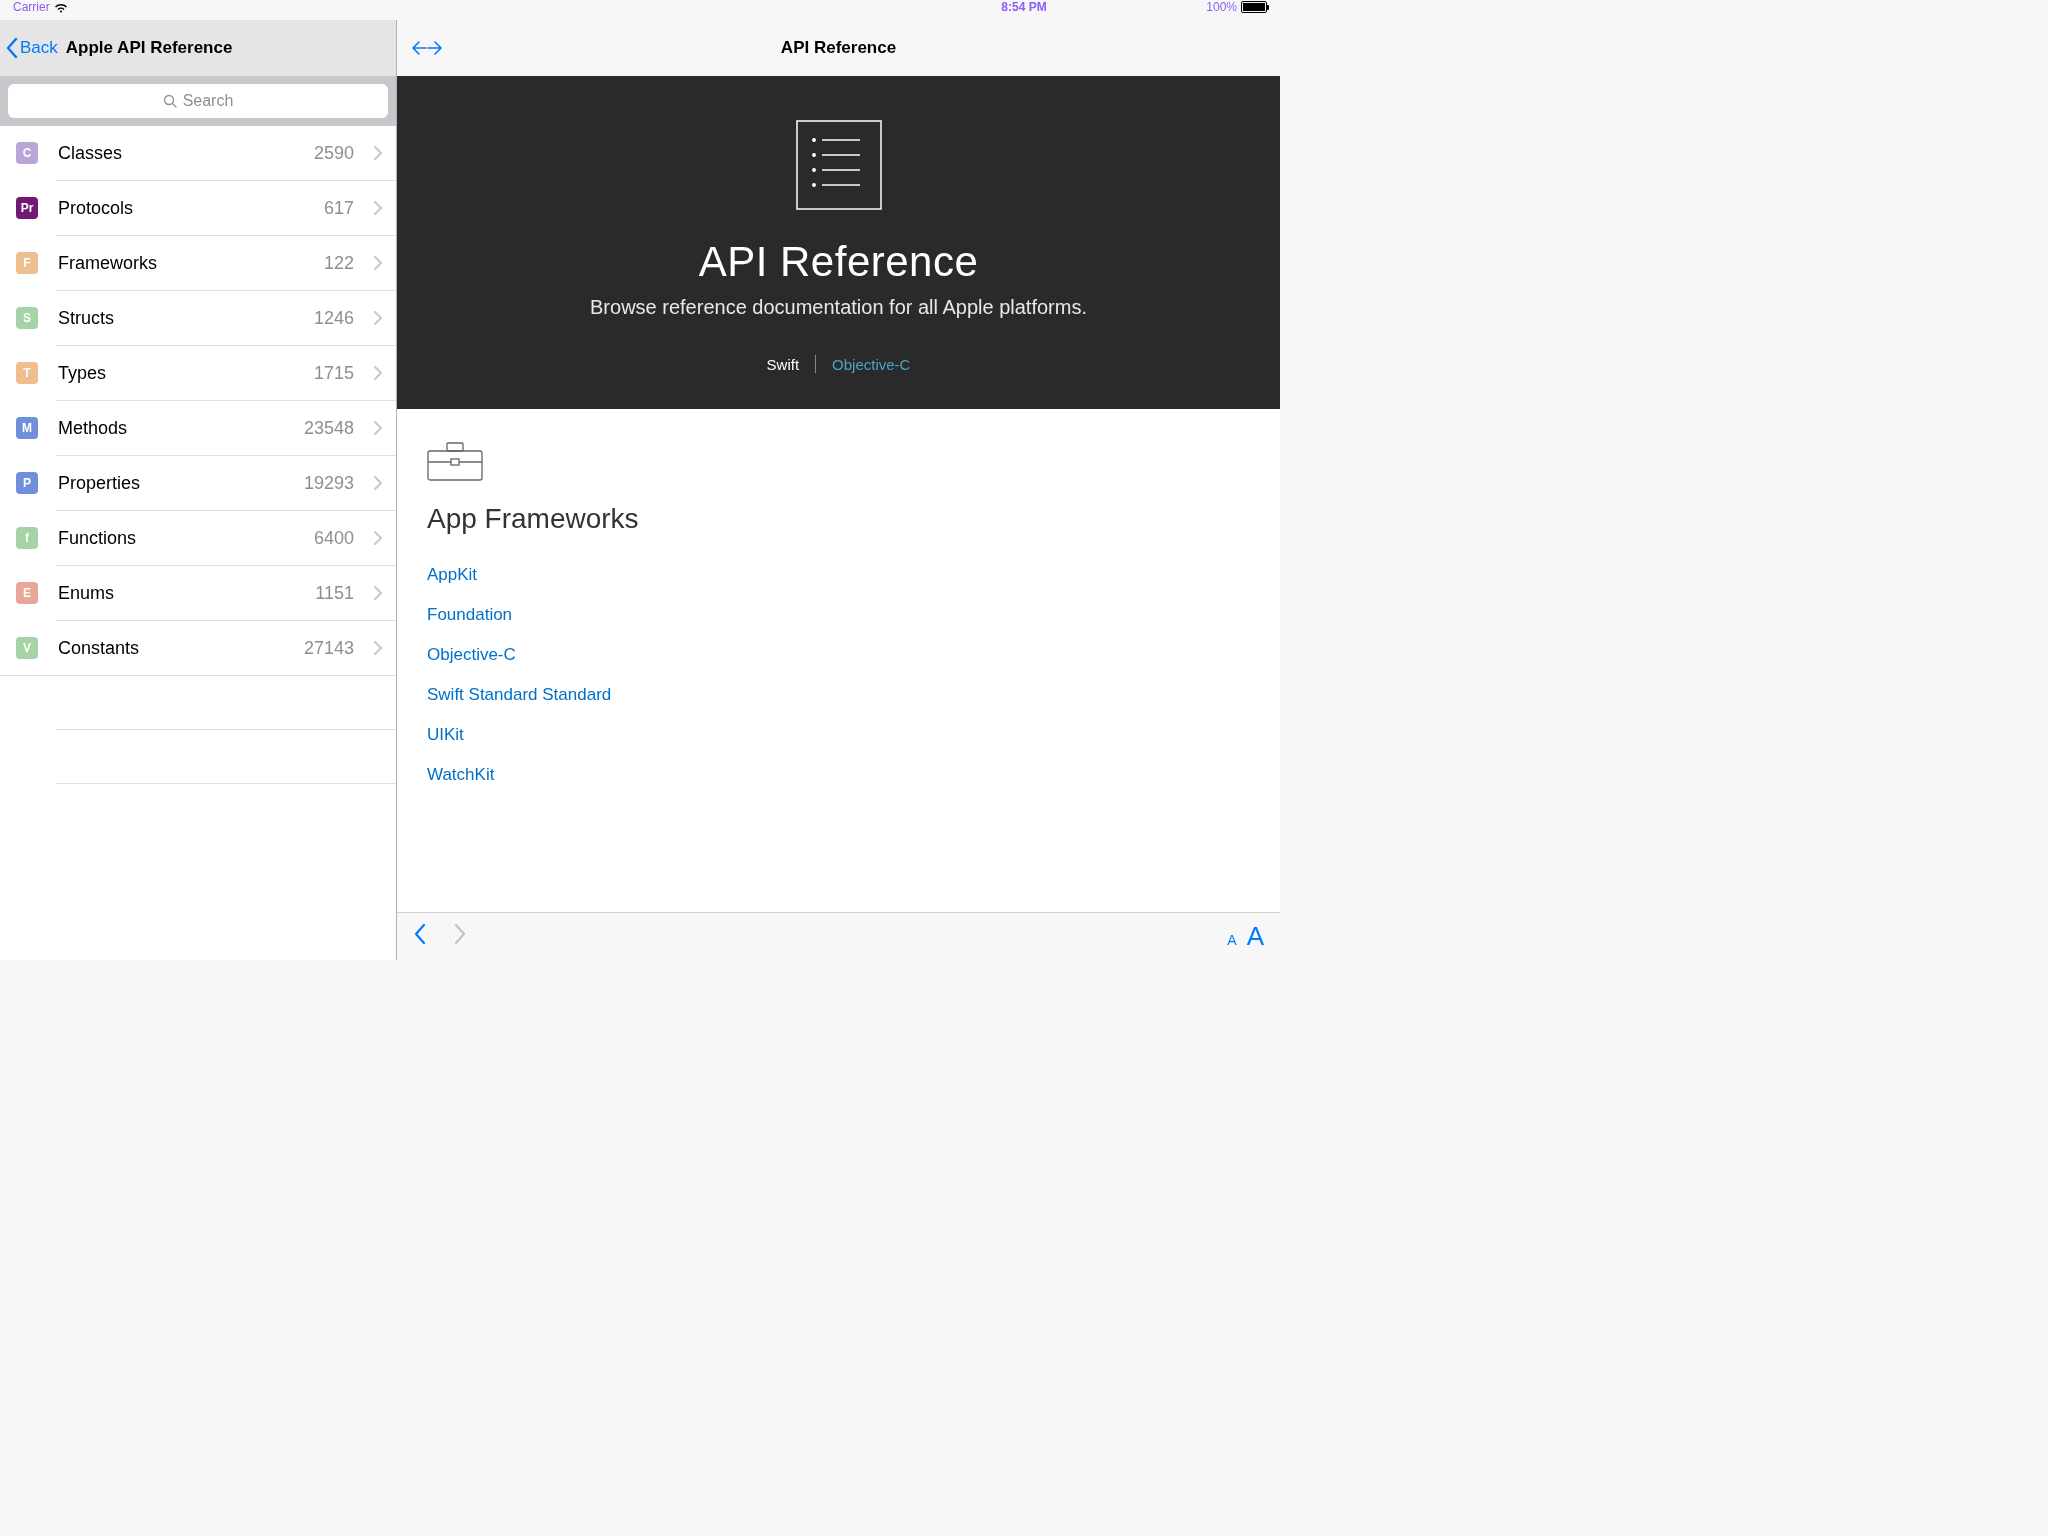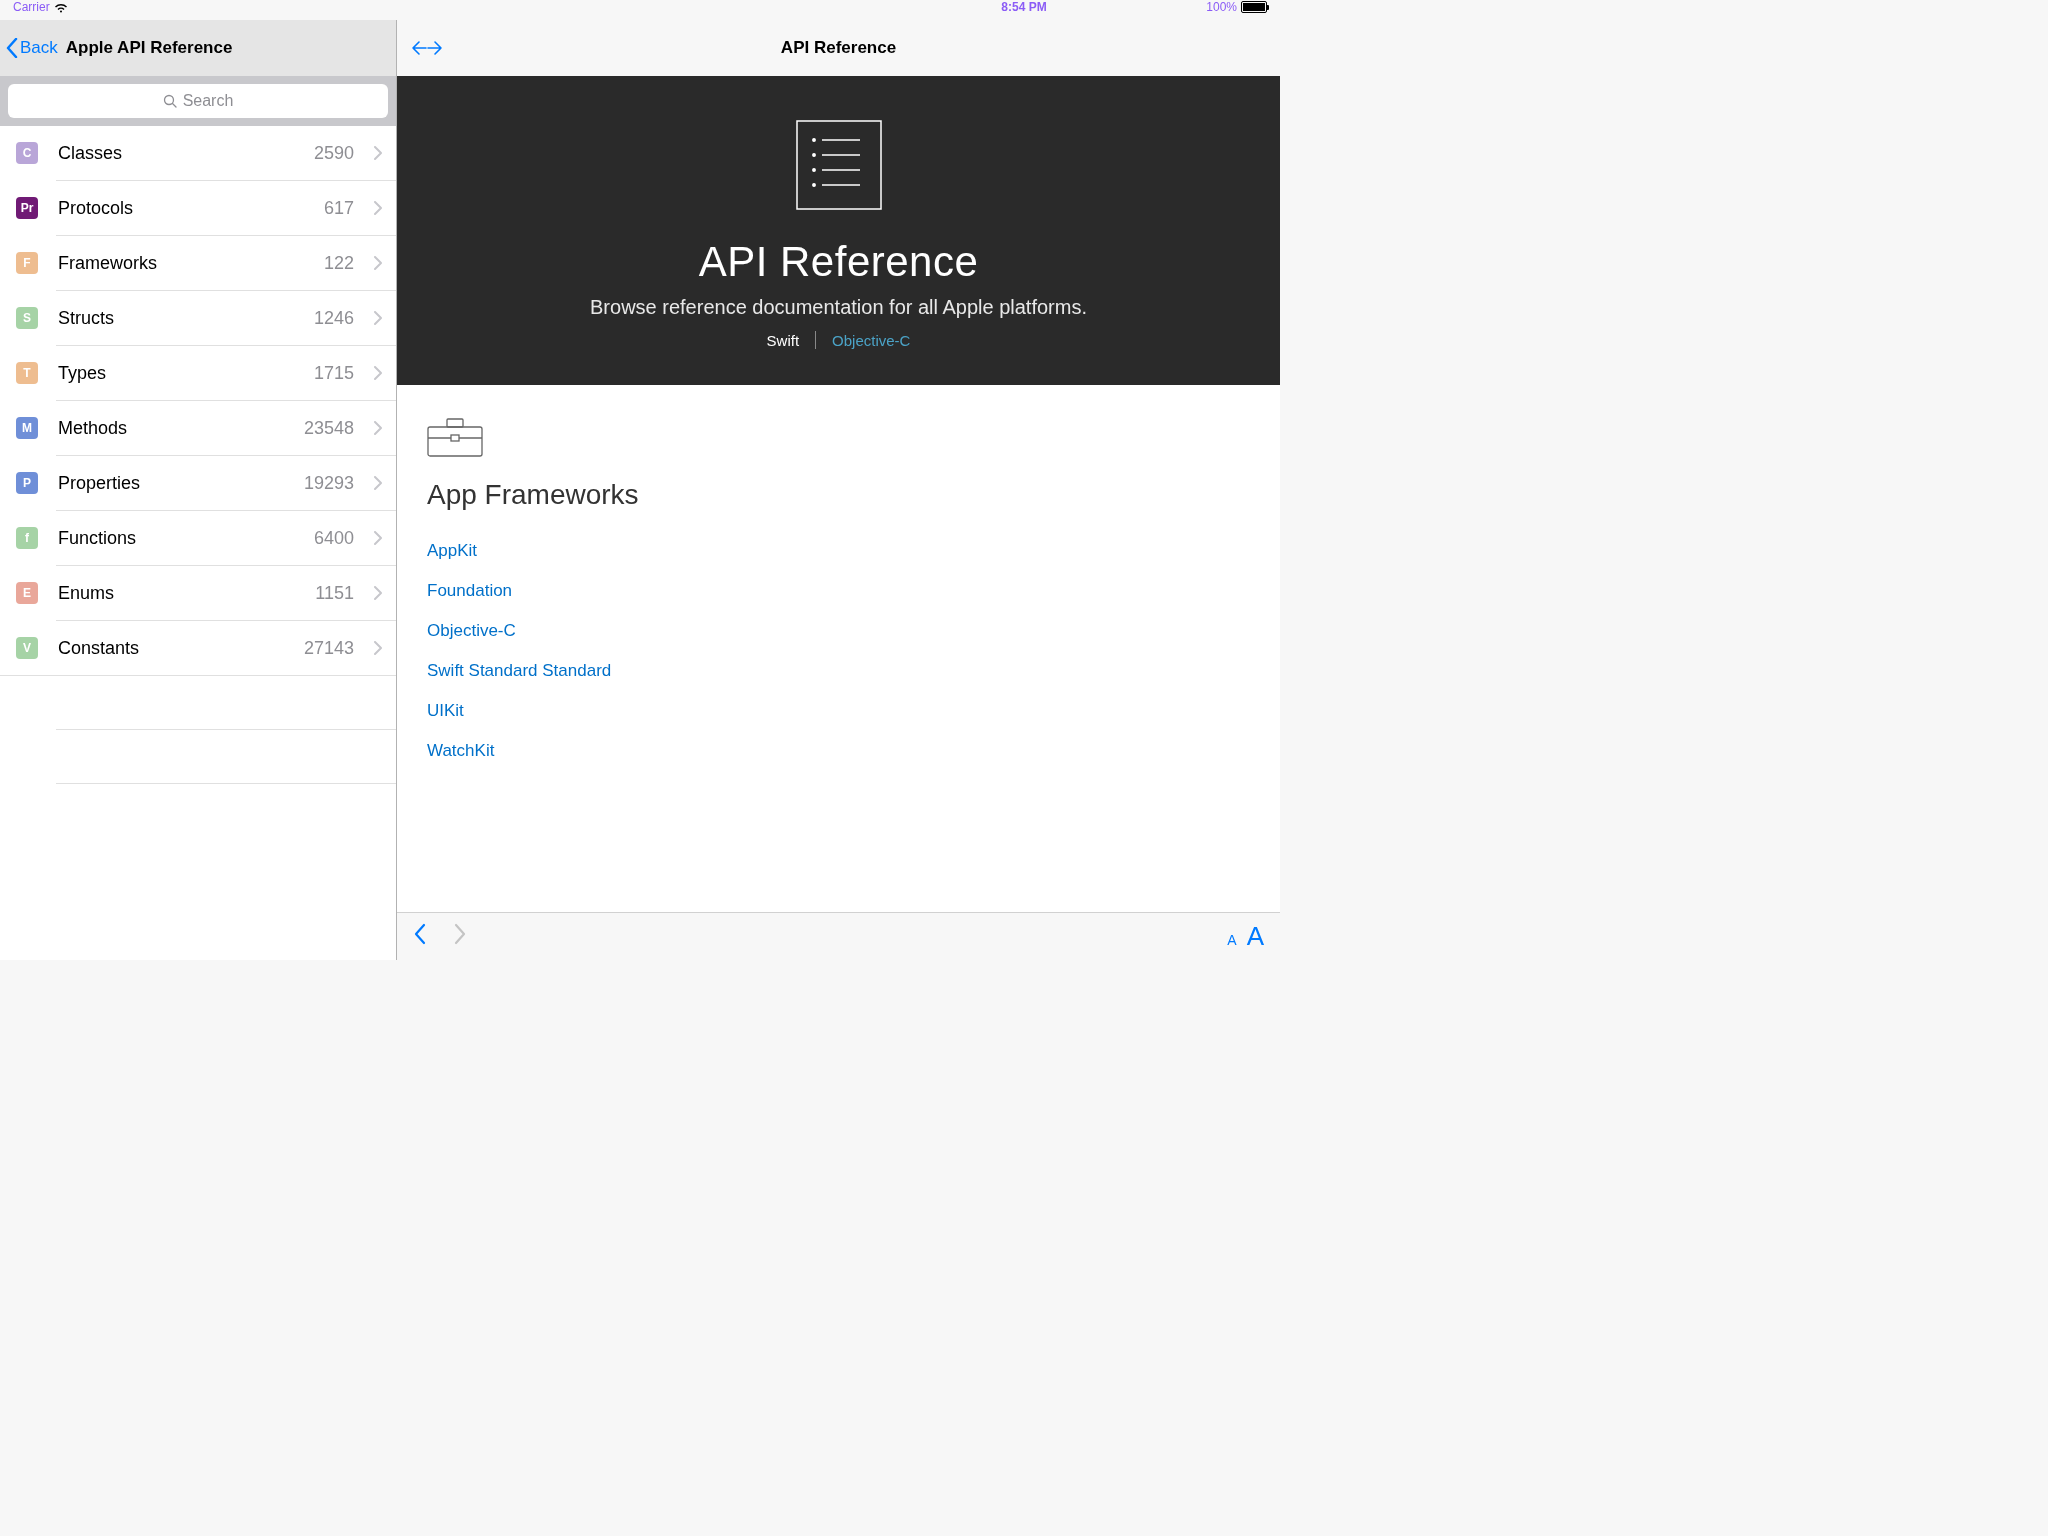--- a/index.html
+++ b/index.html
@@ -66,21 +66,21 @@
 }
 .nav-arrows { color: #007aff; font-size: 22px; letter-spacing: -4px; display: flex; gap: 0;}
 .content-title { position: absolute; left: 50%; transform: translateX(-50%); font-size: 17px; font-weight: 600; }
 
 .hero {
   background: #2a2a2a; color: #fff; text-align: center;
   padding: 44px 20px 36px;
 }
 .hero-doc-icon { width: 86px; height: 90px; margin: 0 auto 24px; }
 .hero h1 { font-size: 42px; font-weight: 300; margin-bottom: 10px; letter-spacing: 0.5px;}
-.hero p { font-size: 20px; font-weight: 300; color: #e8e8e8; margin-bottom: 12px;}
+.hero p { font-size: 20px; font-weight: 300; color: #e8e8e8; margin-bottom: 36px;}
 .lang-toggle { font-size: 15px; display: flex; justify-content: center; align-items: center; gap: 16px;}
 .lang-toggle .sep-v { width: 1px; height: 18px; background: #888;}
 .lang-swift { color: #fff; }
 .lang-objc { color: #4ba3c7; }
 
 .section { padding: 32px 30px; }
 .toolbox-icon { width: 56px; height: 40px; margin-bottom: 18px; }
 .section h2 { font-size: 28px; font-weight: 400; color: #333; margin-bottom: 20px; }
 .fw-links a { display: block; color: #0070c9; font-size: 17px; text-decoration: none; padding: 10px 0; }
 

